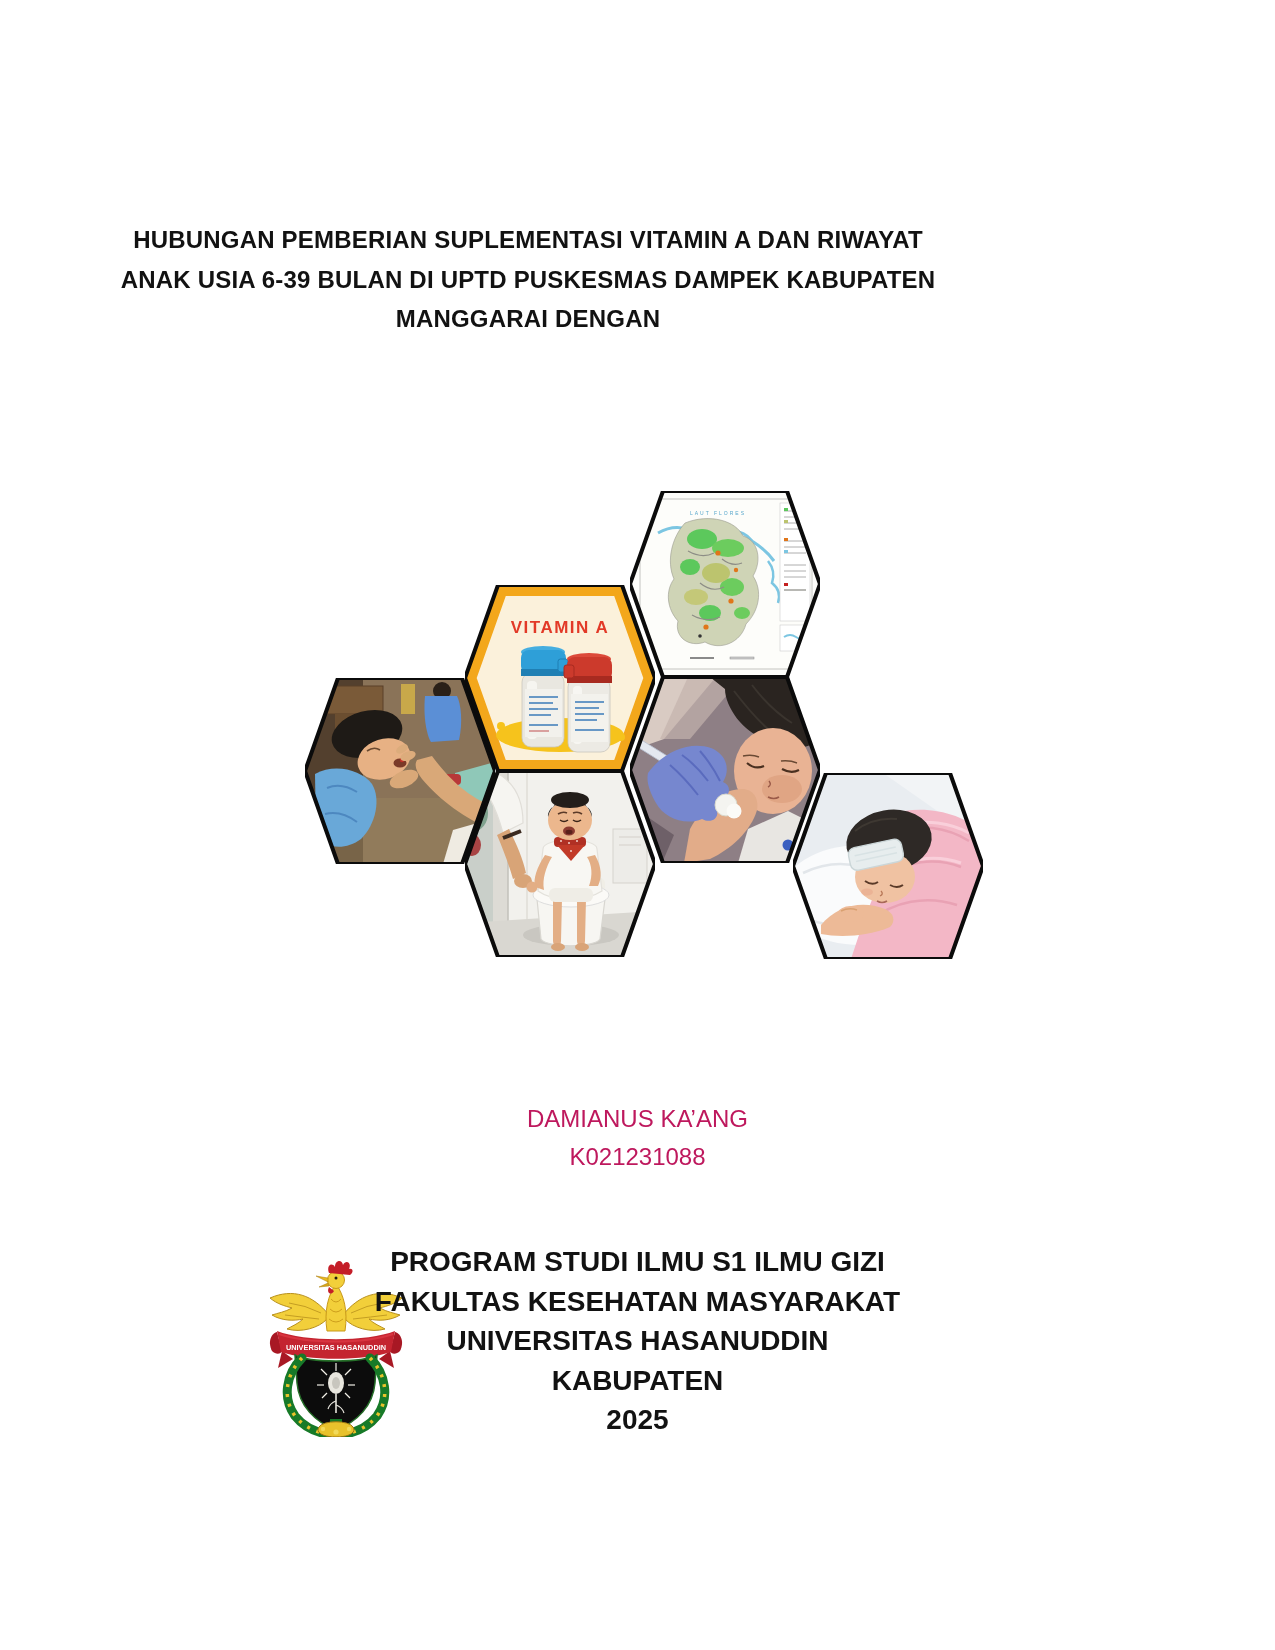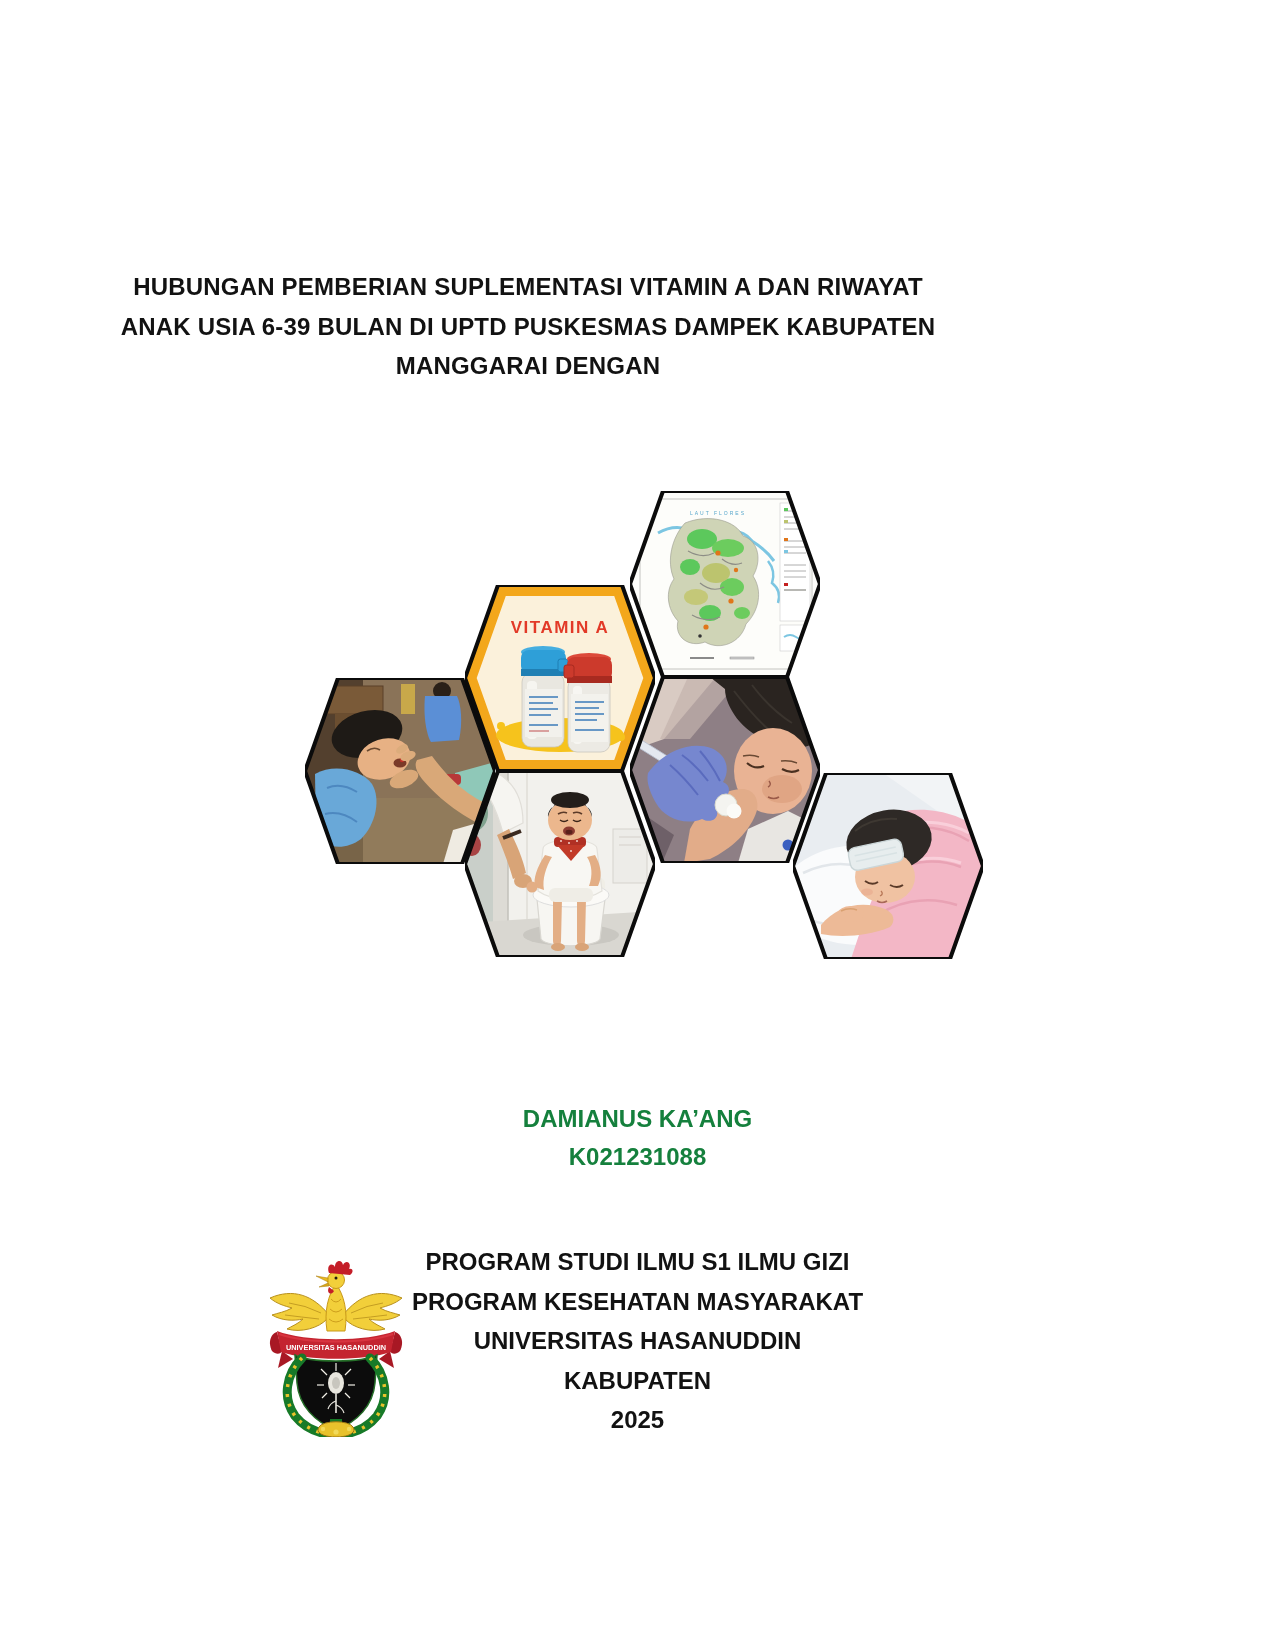--- a/index.html
+++ b/index.html
@@ -4,29 +4,29 @@
 <style>
   html,body{margin:0;padding:0;background:#888;}
   .page{
     position:relative;width:1275px;height:1650px;background:#ffffff;
     margin:0 auto;overflow:hidden;
     font-family:"Liberation Sans","DejaVu Sans",sans-serif;color:#111;
   }
   .title-block{
     position:absolute;top:220px;left:0;width:1056px;
     text-align:center;font-weight:bold;font-size:24px;line-height:39.5px;
-    letter-spacing:0.2px;color:#121212;margin-top:47px;
+    letter-spacing:0.2px;color:#121212;
   }
   .author-block{
     position:absolute;top:1100px;left:0;width:1275px;
-    text-align:center;font-weight:bold;font-size:24px;line-height:38px;color:#15803d;
+    text-align:center;font-weight:normal;font-size:24px;line-height:38px;color:#be185d;
   }
   .institution-block{
     position:absolute;top:1242px;left:0;width:1275px;
-    text-align:center;font-weight:bold;font-size:24px;line-height:39.5px;color:#121212;
+    text-align:center;font-weight:bold;font-size:28px;line-height:39.5px;color:#121212;
   }
   .collage{position:absolute;left:0;top:0;width:1275px;height:1650px;border-radius:26px;}
   .hex{position:absolute;width:190px;height:186px;}
   .hex svg{display:block;width:100%;height:100%;}
   .logo{position:absolute;left:265px;top:1255px;width:142px;height:182px;}
 </style>
 </head>
 <body>
 
 <div class="page">
@@ -375,19 +375,19 @@
         <path d="M54,172 C58,165 84,165 88,172 C92,178 83,182 71,182 C59,182 50,178 54,172 Z" fill="#e8c22c" stroke="#9a7410" stroke-width="1"></path>
         <circle cx="58" cy="174" r="2.2" fill="#f2da5a"></circle>
         <circle cx="84" cy="174" r="2.2" fill="#f2da5a"></circle>
         <circle cx="71" cy="177" r="2.6" fill="#f2da5a"></circle>
       </g>
     </svg>
   </div>
 
   <div class="institution-block">
     <div>PROGRAM STUDI ILMU S1 ILMU GIZI</div>
-    <div>PROGRAM KESEHATAN MASYARAKAT</div>
+    <div>FAKULTAS KESEHATAN MASYARAKAT</div>
     <div>UNIVERSITAS HASANUDDIN</div>
     <div>KABUPATEN</div>
     <div>2025</div>
   </div>
 
 </div>
 
 </body></html>

